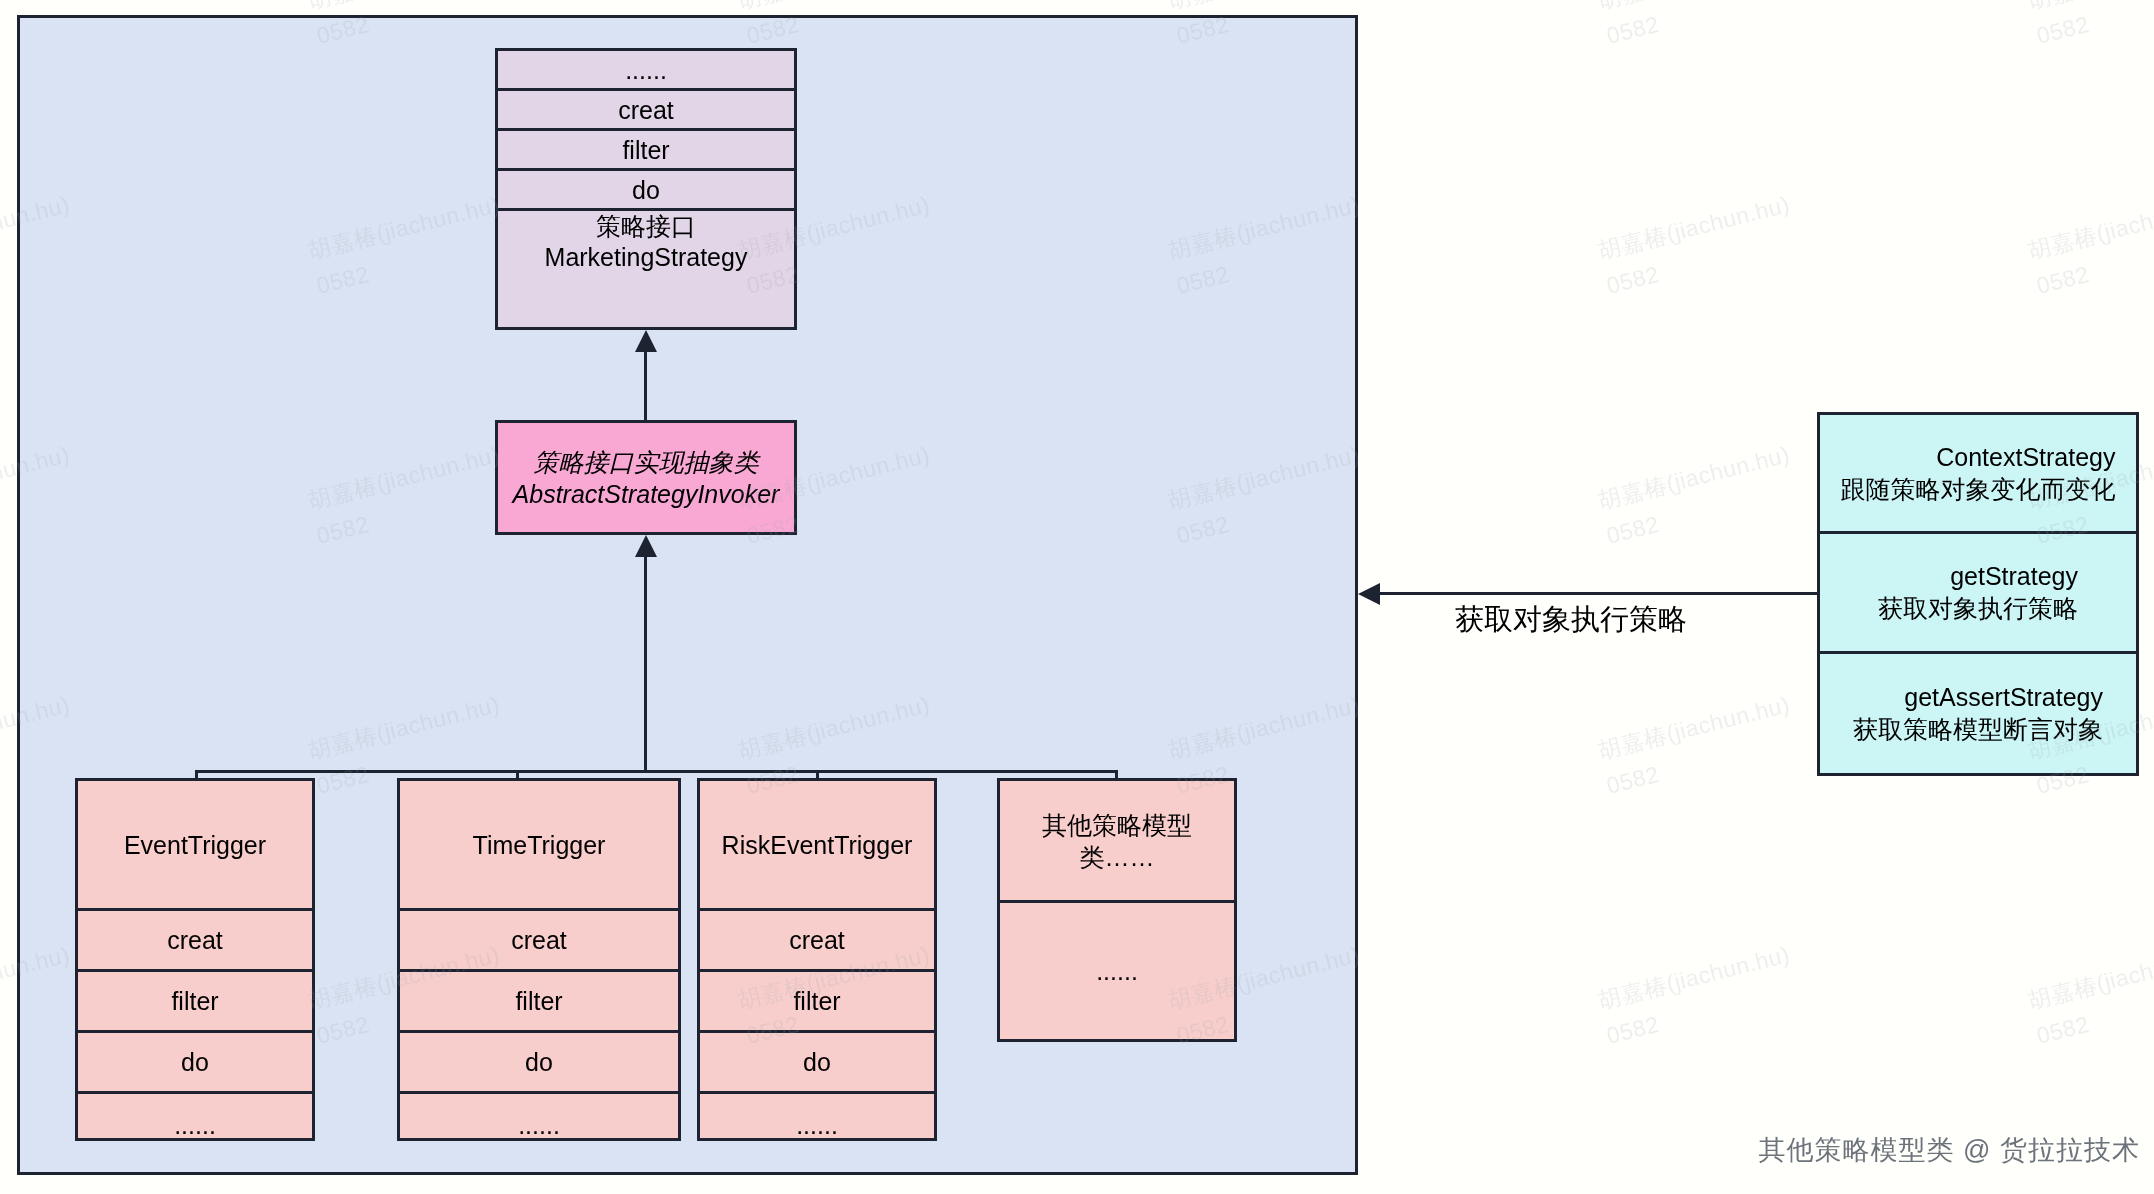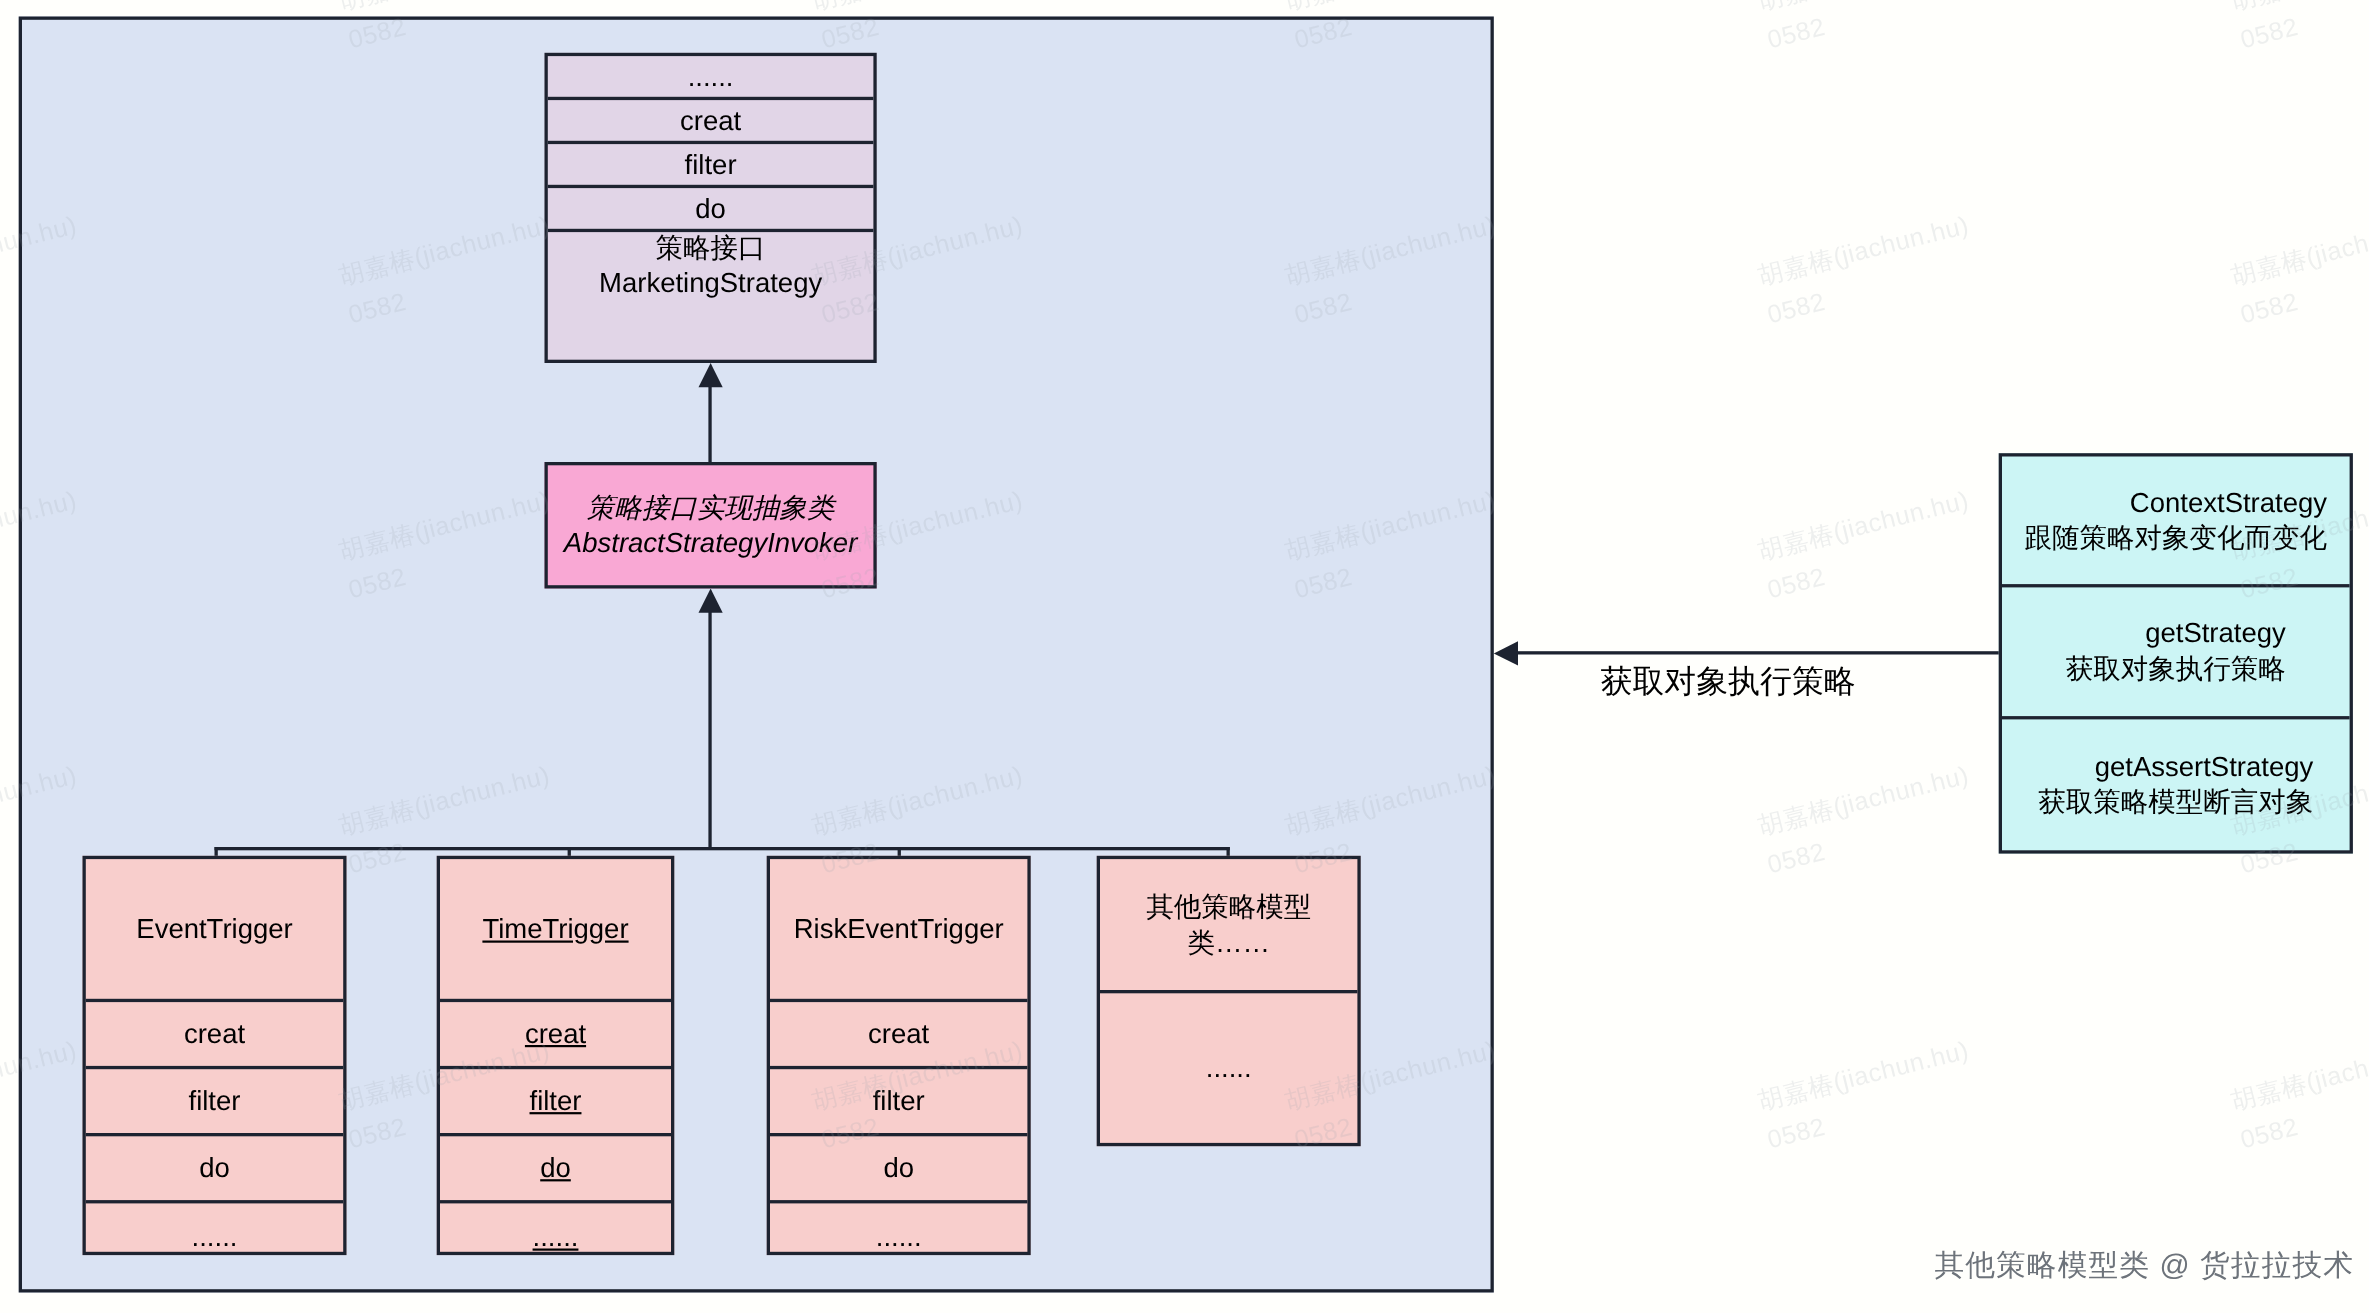--- a/index.html
+++ b/index.html
@@ -94,21 +94,21 @@
     background: #f9a8d4;
     font-style: italic;
   }
   #box-abstract-invoker .cls-row { flex: 1 1 auto; }
 
   
   .impl-box { background: #F8CECC; }
   .impl-box .cls-row.title-row { flex: 0 0 130px; }
   .impl-box .cls-row.method-row { flex: 0 0 61px; }
   #box-event-trigger     { left: 75px;  top: 778px; width: 240px; height: 363px; }
-  #box-time-trigger      { left: 397px; top: 778px; width: 216px; height: 363px; text-decoration: underline; }
+  #box-time-trigger      { left: 397px; top: 778px; width: 284px; height: 363px; }
   #box-risk-event-trigger{ left: 697px; top: 778px; width: 240px; height: 363px; }
   #box-other-strategy    { left: 997px; top: 778px; width: 240px; height: 264px; }
   #box-other-strategy .cls-row.title-row  { flex: 0 0 122px; }
   #box-other-strategy .cls-row.method-row { flex: 1 1 auto; }
 
   
   #box-context-strategy {
     left: 1817px; top: 412px; width: 322px; height: 364px;
     background: #CCF5F5;
     z-index: 20;

